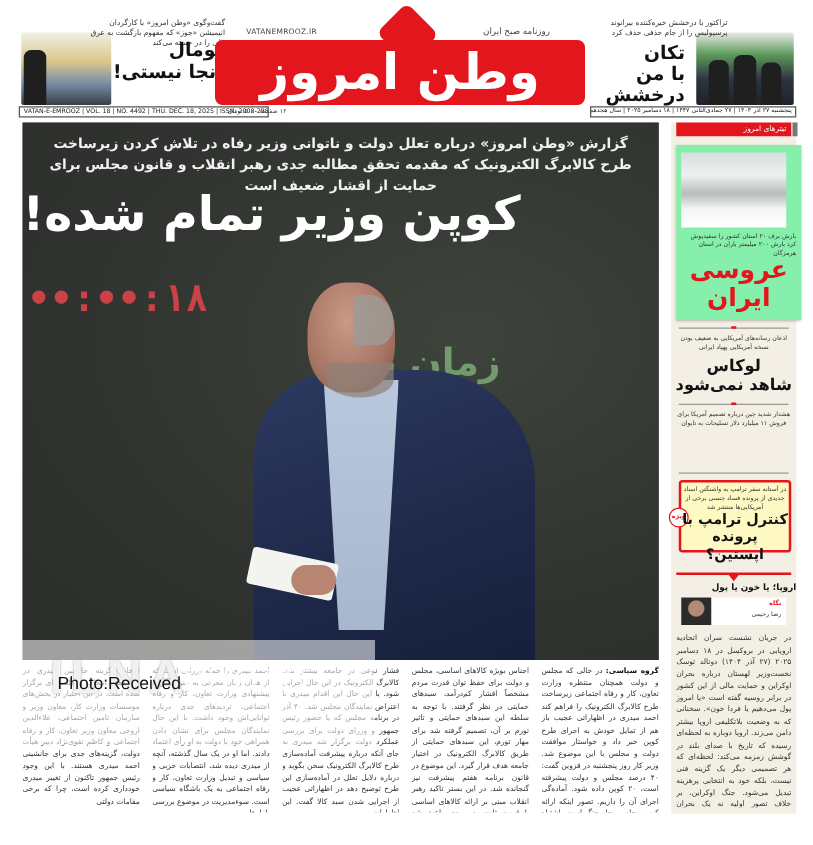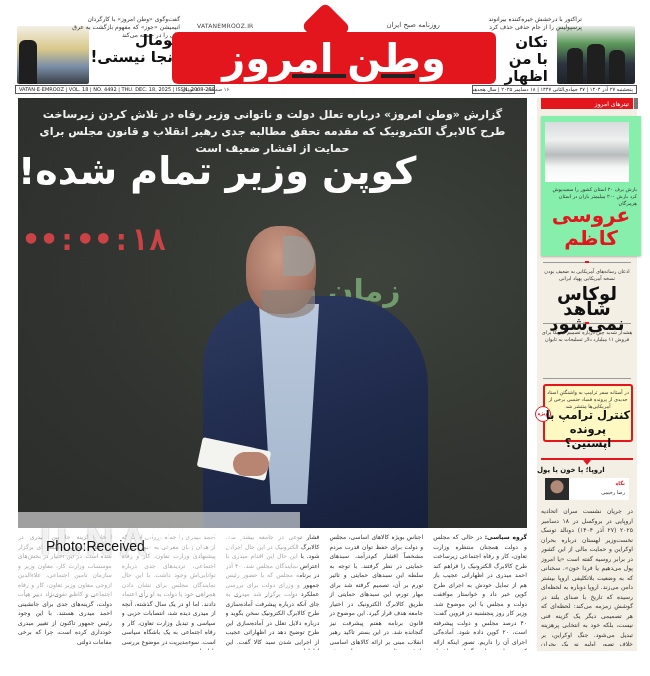--- a/index.html
+++ b/index.html
@@ -20,21 +20,21 @@
   .side-promo.right .promo-title { left: 6px; top: 22px; width: 70px; }
   .promo-pic { position: absolute; top: 14px; height: 58px; border-radius: 2px; }
   .side-promo.left .promo-pic { left: 2px; width: 72px; background: linear-gradient(180deg,#f2efe6 0%,#d9c88a 40%,#7a8ea8 70%,#3a3f46 100%); }
   .side-promo.right .promo-pic { right: 2px; width: 78px; background: linear-gradient(180deg,#e9ece8 0%,#5e9a5c 30%,#2d3440 65%,#1f2329 100%); }
   .pic-figure { position: absolute; bottom: 0; background: #1f1f1f; border-radius: 6px 6px 0 0; }
 
   .logo-box { position: absolute; left: 157px; top: 0; width: 308px; height: 86px; }
   .logo-site { position: absolute; left: 25px; top: 14px; font-size: 6px; letter-spacing: 0.2px; color: #444; }
   .logo-tagline { position: absolute; right: 40px; top: 13px; font-size: 7px; color: #444; direction: rtl; }
   .logo-badge { position: absolute; left: 136px; top: 2px; width: 36px; height: 34px; background: #e3161e; transform: rotate(45deg); border-radius: 6px; }
-  .logo-band { position: absolute; left: 0; top: 24px; width: 324px; height: 52px; background: #e3161e; border-radius: 6px; display: flex; align-items: center; justify-content: center; text-decoration: underline; }
+  .logo-band { position: absolute; left: 0; top: 24px; width: 296px; height: 52px; background: #e3161e; border-radius: 6px; display: flex; align-items: center; justify-content: center; }
   .logo-text { color: #fff; font-weight: bold; font-size: 40px; line-height: 50px; direction: rtl; letter-spacing: 2px; font-family: "DejaVu Sans", sans-serif; }
   .logo-sub { position: absolute; left: 10px; top: 78px; font-size: 5px; color: #444; direction: rtl; }
 
   .issue-strip { position: absolute; top: 77px; height: 9px; border: 1px solid #555; font-size: 5px; line-height: 7px; padding: 0 3px; color: #222; white-space: nowrap; overflow: hidden; }
   .issue-strip.left { left: 0; width: 200px; }
   .issue-strip.right { right: 0; width: 165px; direction: rtl; text-align: right; }
 
   
   .hero { position: absolute; left: 18px; top: 98px; width: 509px; height: 430px; background: #3a3d38; overflow: hidden; }
   .hero-bg { position: absolute; inset: 0; background: radial-gradient(ellipse at 70% 40%, #3e433c 0%, #30332f 60%, #2b2d2a 100%); }
@@ -64,28 +64,28 @@
 
   
   .sidebar { position: absolute; left: 537px; top: 98px; width: 100px; height: 553px; background: #f3efe4; }
   .sb-header { position: absolute; left: 4px; top: 0; width: 92px; height: 11px; background: #e3161e; color: #fff; font-size: 6px; line-height: 11px; direction: rtl; text-align: right; padding-right: 4px; }
   .sb-header-tab { position: absolute; right: -5px; top: 0; width: 4px; height: 11px; background: #777; }
   .snow-card { position: absolute; left: 4px; top: 18px; width: 100px; height: 140px; background: #86efac; box-shadow: 0 1px 2px rgba(0,0,0,0.25); }
   .snow-photo { position: absolute; left: 4px; top: 6px; width: 84px; height: 60px; background: linear-gradient(180deg,#d8dcdd 0%,#eef0f0 30%,#b9bcbc 55%,#f4f5f5 75%,#ffffff 100%); }
   .snow-kicker { position: absolute; left: 4px; right: 4px; top: 70px; font-size: 5px; line-height: 7px; direction: rtl; text-align: right; color: #333; }
   .snow-title { position: absolute; left: 0; right: 0; top: 88px; font-size: 20px; line-height: 23px; font-weight: bold; color: #e3161e; direction: rtl; text-align: center; }
   .sb-item-kicker { position: absolute; left: 4px; right: 4px; font-size: 5px; line-height: 7px; direction: rtl; text-align: center; color: #333; }
-  .sb-item-title { position: absolute; left: 0; right: 0; font-size: 18px; line-height: 15px; font-weight: bold; direction: rtl; text-align: center; color: #111; }
+  .sb-item-title { position: absolute; left: 0; right: 0; font-size: 13px; line-height: 15px; font-weight: bold; direction: rtl; text-align: center; color: #111; }
   .sb-divider { position: absolute; left: 6px; right: 6px; height: 1px; background: #999; }
   .sb-dot { position: absolute; left: 48px; width: 4px; height: 2px; background: #e3161e; }
   .exclusive { position: absolute; left: 6px; top: 286px; width: 90px; height: 58px; border: 2px solid #e3161e; border-radius: 3px; background: #fef9c3; }
   .exclusive-badge { position: absolute; left: -10px; top: 20px; width: 16px; height: 16px; border-radius: 50%; border: 1.5px solid #e3161e; background: #fff; color: #e3161e; font-size: 5px; line-height: 13px; text-align: center; font-weight: bold; }
   .red-rule { position: absolute; left: 4px; right: 4px; height: 2px; background: #e3161e; }
   .red-arrow { position: absolute; left: 46px; width: 0; height: 0; border-left: 4px solid transparent; border-right: 4px solid transparent; border-top: 5px solid #e3161e; }
-  .op-title { position: absolute; left: 0; right: 0; top: 368px; font-size: 7px; font-weight: bold; direction: rtl; text-align: left; color: #111; }
+  .op-title { position: absolute; left: 0; right: 0; top: 368px; font-size: 7px; font-weight: bold; direction: rtl; text-align: right; color: #111; }
   .op-author { position: absolute; left: 8px; top: 380px; width: 84px; height: 22px; background: #fff; }
   .op-photo { position: absolute; left: 0; top: 0; width: 24px; height: 22px; background: radial-gradient(circle at 50% 40%, #b28a78 0 6px, #2b2b2b 7px); }
   .op-label { position: absolute; right: 4px; top: 2px; font-size: 5px; color: #e3161e; font-weight: bold; direction: rtl; }
   .op-name { position: absolute; right: 4px; top: 11px; font-size: 5px; color: #333; direction: rtl; }
   .op-text { position: absolute; left: 4px; right: 4px; top: 408px; height: 140px; overflow: hidden; }
 </style>
 </head>
 <body>
 
 <div class="page">
@@ -115,21 +115,21 @@
 
     <div class="side-promo right">
       <div class="promo-pic">
         <div class="pic-figure" style="left:10px;width:16px;height:36px;"></div>
         <div class="pic-figure" style="left:30px;width:18px;height:40px;"></div>
         <div class="pic-figure" style="left:52px;width:16px;height:34px;"></div>
       </div>
       <div class="promo-kicker">تراکتور با درخشش خیره‌کننده بیرانوند پرسپولیس را از جام حذفی حذف کرد</div>
       <div class="promo-title">
         <div>تکان</div>
-        <div>با من اظهار</div>
+        <div>با من درخشش</div>
       </div>
     </div>
 
     <div class="issue-strip left">VATAN-E-EMROOZ | VOL. 18 | NO. 4492 | THU. DEC. 18, 2025 | ISSN: 2008-2886</div>
     <div class="issue-strip right">پنجشنبه ۲۷ آذر ۱۴۰۴ | ۲۷ جمادی‌الثانی ۱۴۴۷ | ۱۸ دسامبر ۲۰۲۵ | سال هجدهم | شماره ۴۴۹۲ | ۱۶ صفحه | تهران، ایران</div>
   </div>
 
   <div class="hero">
     <div class="hero-bg"></div>
     <div class="led-red">••:••:۱۸</div>
@@ -177,21 +177,21 @@
     <div class="sb-header">
       <span>تیترهای امروز</span>
       <span class="sb-header-tab"></span>
     </div>
 
     <div class="snow-card">
       <div class="snow-photo"></div>
       <div class="snow-kicker">بارش برف ۲۰ استان کشور را سفیدپوش کرد بارش ۲۰۰ میلیمتر باران در استان هرمزگان</div>
       <div class="snow-title">
         <div>عروسی</div>
-        <div>کاظم</div>
+        <div>ایران</div>
       </div>
     </div>
 
     <div class="sb-divider" style="top:164px;"></div>
     <div class="sb-dot" style="top:163px;"></div>
 
     <div class="sb-item-kicker" style="top:170px;">اذعان رسانه‌های آمریکایی به ضعیف بودن نسخه آمریکایی پهپاد ایرانی</div>
     <div class="sb-item-title" style="top:188px;">
       <div>لوکاس</div>
       <div>شاهد نمی‌شود</div>

